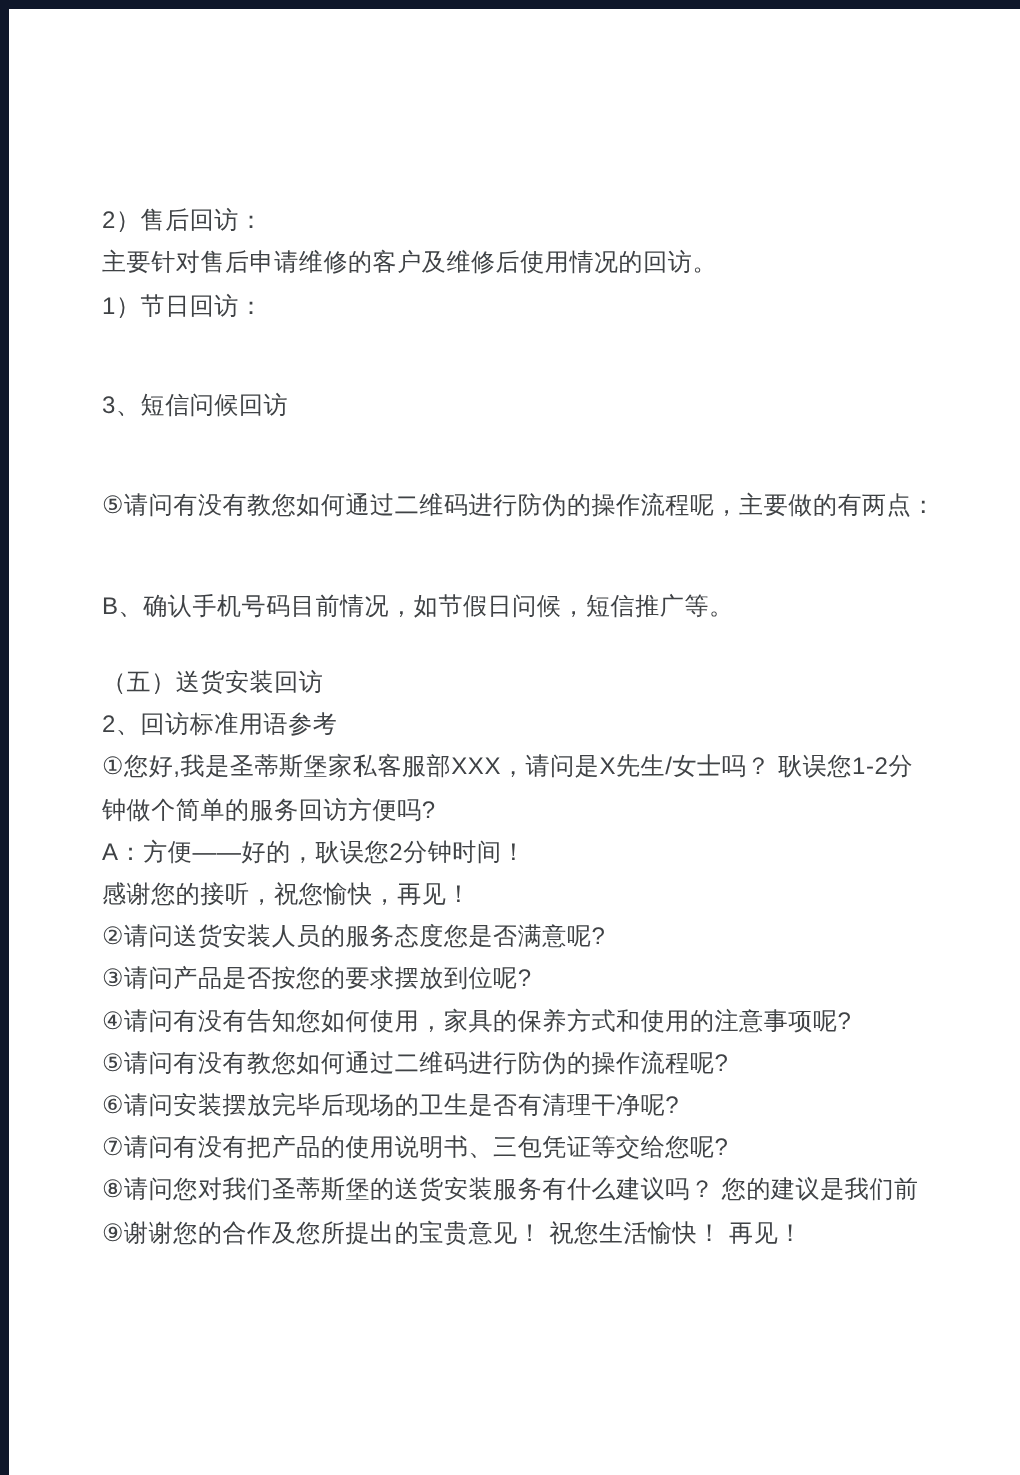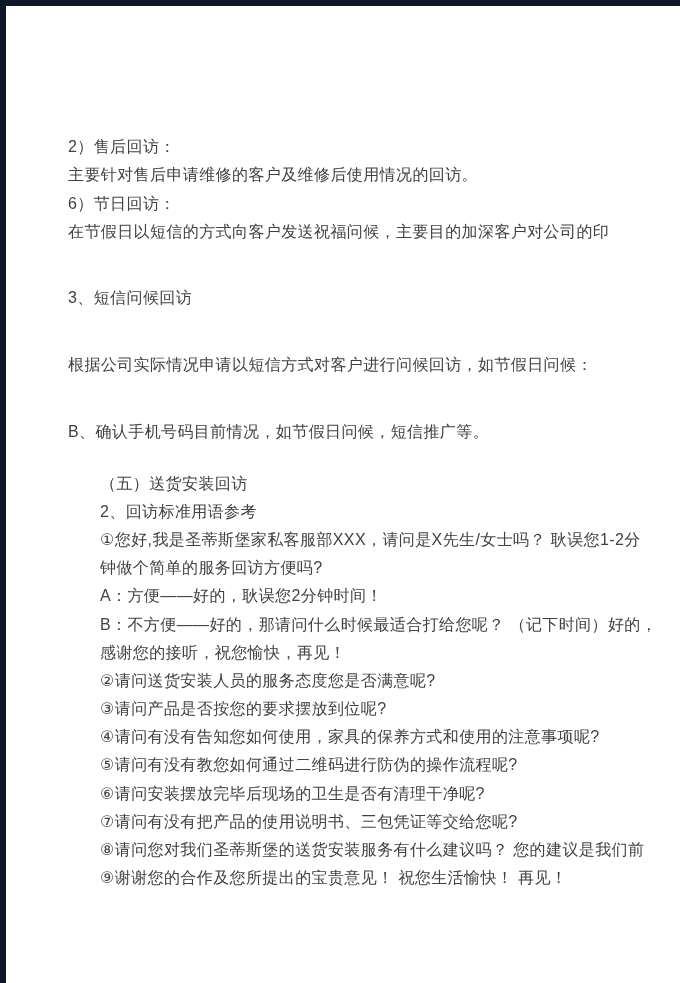--- a/index.html
+++ b/index.html
@@ -21,56 +21,54 @@
     position: absolute;
     left: 62px;
     top: 127px;
     width: 558px;
     color: #3f4245;
     font-size: 16px;
     letter-spacing: 0.4px;
   }
   .section { margin: 0; }
   .section + .section { margin-top: 26px; }
-  .section.sec3 { margin-top: 22px; margin-left: 32px; }
+  .section.sec3 { margin-top: 22px; }
   .line {
     height: 28.5px;
     display: flex;
     align-items: center;
     white-space: pre;
   }
   .sec2 .line { height: 31px; margin-top: 36px; }
   .sec3 .line { height: 28.2px; }
 </style>
 </head>
 <body>
 
 <div class="page">
   <div class="content">
 
     <div class="section sec1">
       <div class="line">2）售后回访：</div>
       <div class="line">主要针对售后申请维修的客户及维修后使用情况的回访。</div>
-      <div class="line">6）节日回访：</div>
-      <div class="line">在节假日以短信的方式向客户发送祝福问候，主要目的加深客户对公司的印</div>
+      <div class="line">1）节日回访：</div>
     </div>
 
     <div class="section sec2">
       <div class="line">3、短信问候回访</div>
-      <div class="line">根据公司实际情况申请以短信方式对客户进行问候回访，如节假日问候：</div>
+      <div class="line">⑤请问有没有教您如何通过二维码进行防伪的操作流程呢，主要做的有两点：</div>
       <div class="line">B、确认手机号码目前情况，如节假日问候，短信推广等。</div>
     </div>
 
     <div class="section sec3">
       <div class="line">（五）送货安装回访</div>
       <div class="line">2、回访标准用语参考</div>
       <div class="line">①您好,我是圣蒂斯堡家私客服部XXX，请问是X先生/女士吗？ 耿误您1-2分</div>
       <div class="line">钟做个简单的服务回访方便吗?</div>
       <div class="line">A：方便——好的，耿误您2分钟时间！</div>
-      <div class="line">B：不方便——好的，那请问什么时候最适合打给您呢？ （记下时间）好的，</div>
       <div class="line">感谢您的接听，祝您愉快，再见！</div>
       <div class="line">②请问送货安装人员的服务态度您是否满意呢?</div>
       <div class="line">③请问产品是否按您的要求摆放到位呢?</div>
       <div class="line">④请问有没有告知您如何使用，家具的保养方式和使用的注意事项呢?</div>
       <div class="line">⑤请问有没有教您如何通过二维码进行防伪的操作流程呢?</div>
       <div class="line">⑥请问安装摆放完毕后现场的卫生是否有清理干净呢?</div>
       <div class="line">⑦请问有没有把产品的使用说明书、三包凭证等交给您呢?</div>
       <div class="line">⑧请问您对我们圣蒂斯堡的送货安装服务有什么建议吗？ 您的建议是我们前</div>
       <div class="line">⑨谢谢您的合作及您所提出的宝贵意见！ 祝您生活愉快！ 再见！</div>
     </div>

